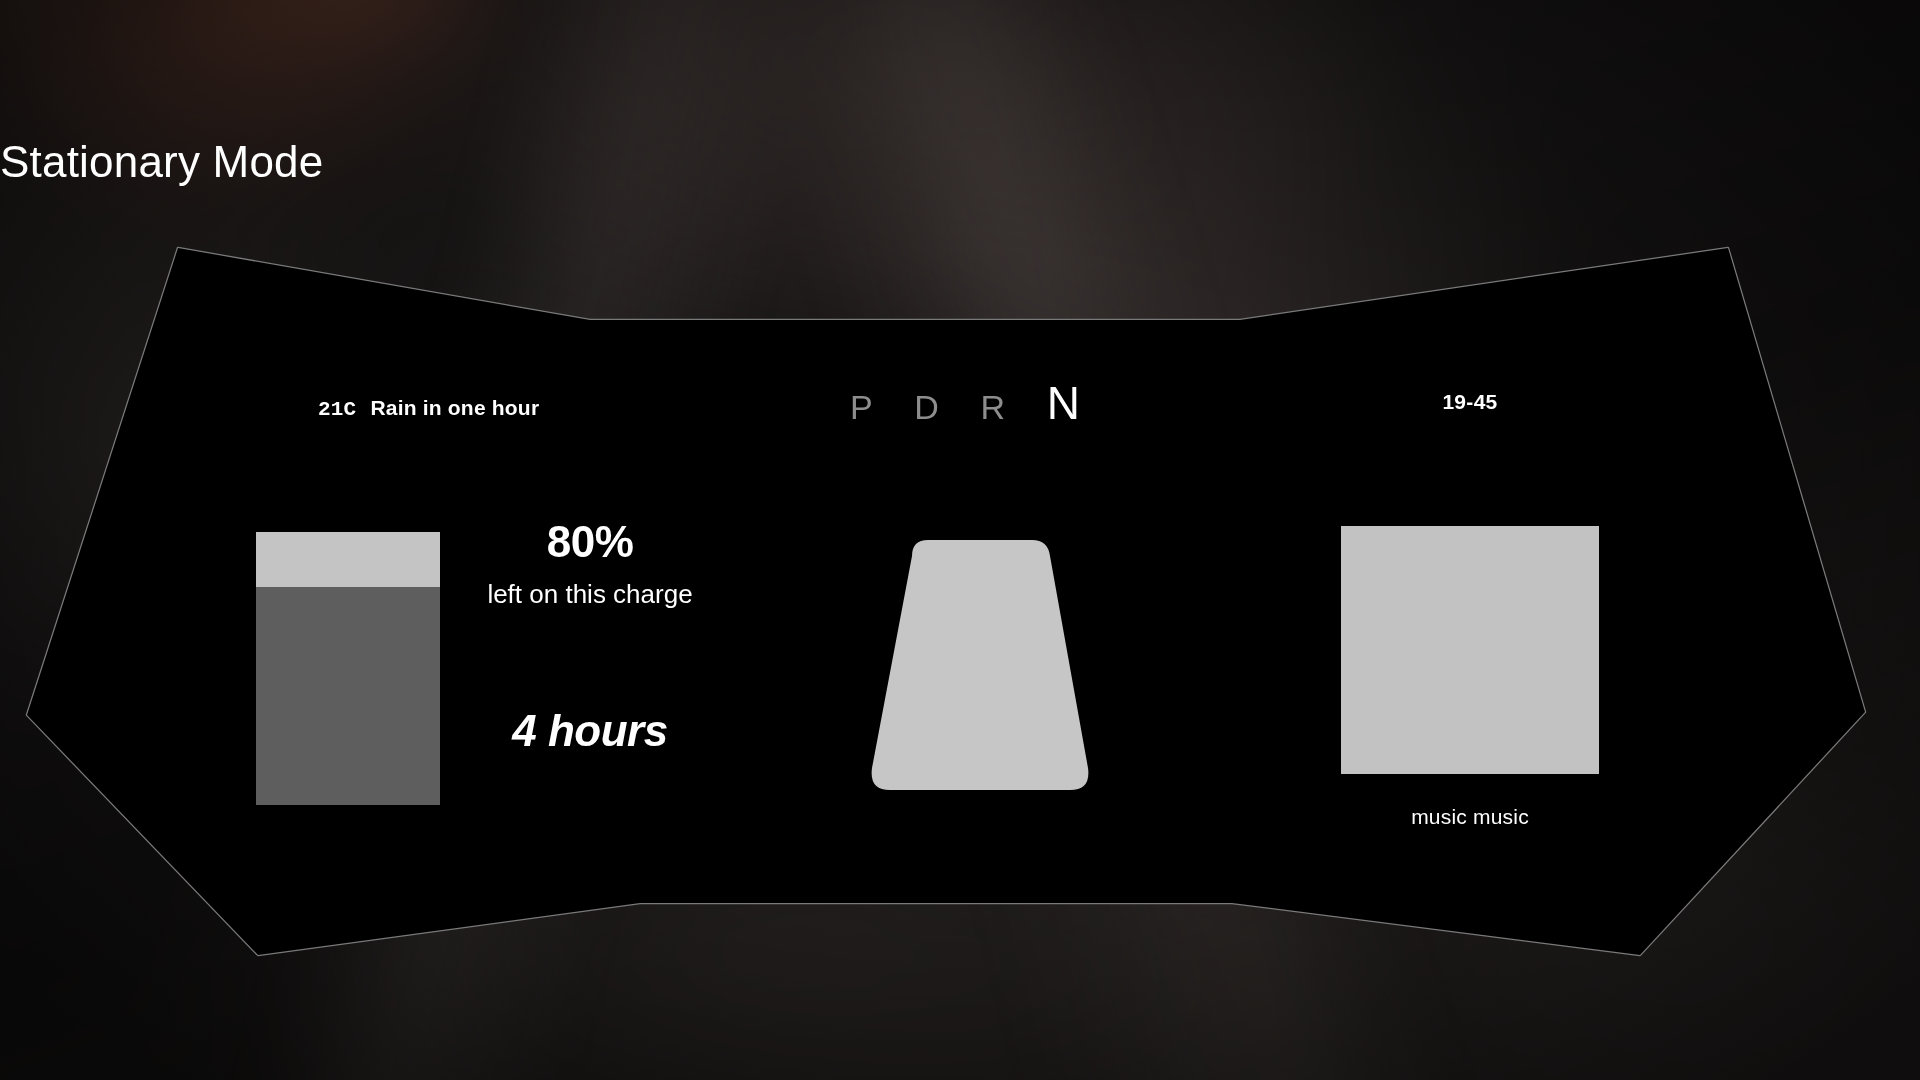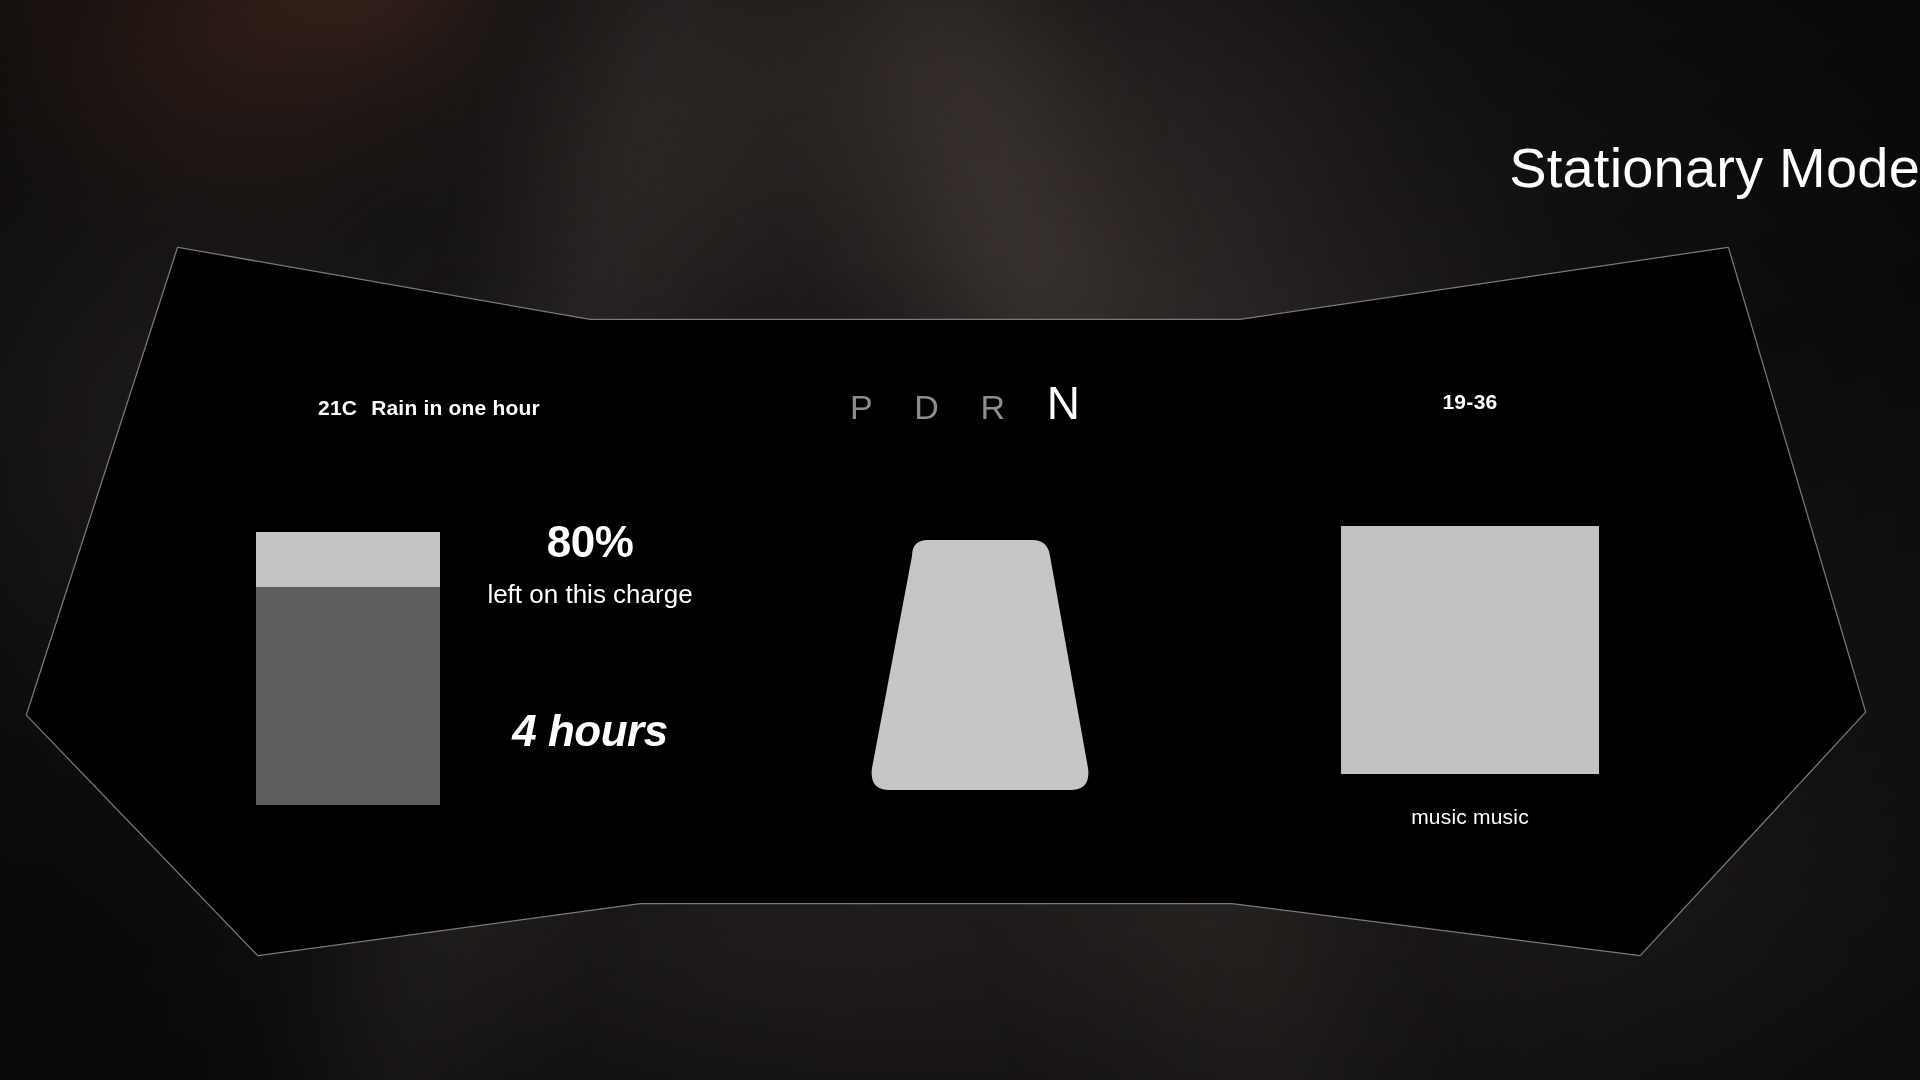--- a/index.html
+++ b/index.html
@@ -52,23 +52,23 @@
     background: radial-gradient(ellipse 1200px 760px at 960px 520px, rgba(0,0,0,0) 35%, rgba(0,0,0,0.55) 100%);
     pointer-events: none;
   }
 
   
   #title {
     position: absolute;
     top: 140px;
     left: 0;
     width: 1920px;
-    text-align: right;
-    color: #ffffff;
-    font-size: 56px;
+    text-align: left;
+    color: #ffffff;
+    font-size: 44px;
     font-weight: 400;
     letter-spacing: 0.2px;
     line-height: 1;
   }
 
   
   #cluster-wrap {
     position: absolute;
     top: 0;
     left: 0;
@@ -85,21 +85,21 @@
   #weather-line {
     position: absolute;
     left: 318px;
     top: 396px;
     color: #ffffff;
     font-size: 21px;
     font-weight: bold;
     letter-spacing: 0.2px;
     white-space: nowrap;
   }
-  #weather-line .temp { margin-right: 14px; }
+  #weather-line .temp { margin-right: 14px; font-family: Liberation Mono, monospace; }
 
   #battery-bar {
     position: absolute;
     left: 256px;
     top: 532px;
     width: 184px;
     height: 273px;
     background: #5e5e5e;
   }
   #battery-fill {
@@ -262,20 +262,20 @@
                Q 52 2 68 2
                L 172 2
                Q 188 2 190 18
                L 228 230
                Q 231 252 210 252
                L 30 252
                Q 9 252 12 230
                Z" fill="#c6c6c6"></path>
     </svg>
 
-    <div id="clock">19-36</div>
+    <div id="clock">19-45</div>
 
     <div id="album-art"></div>
 
     <div id="music-title">music music</div>
 
   </div>
 </div>
 
 </body></html>

